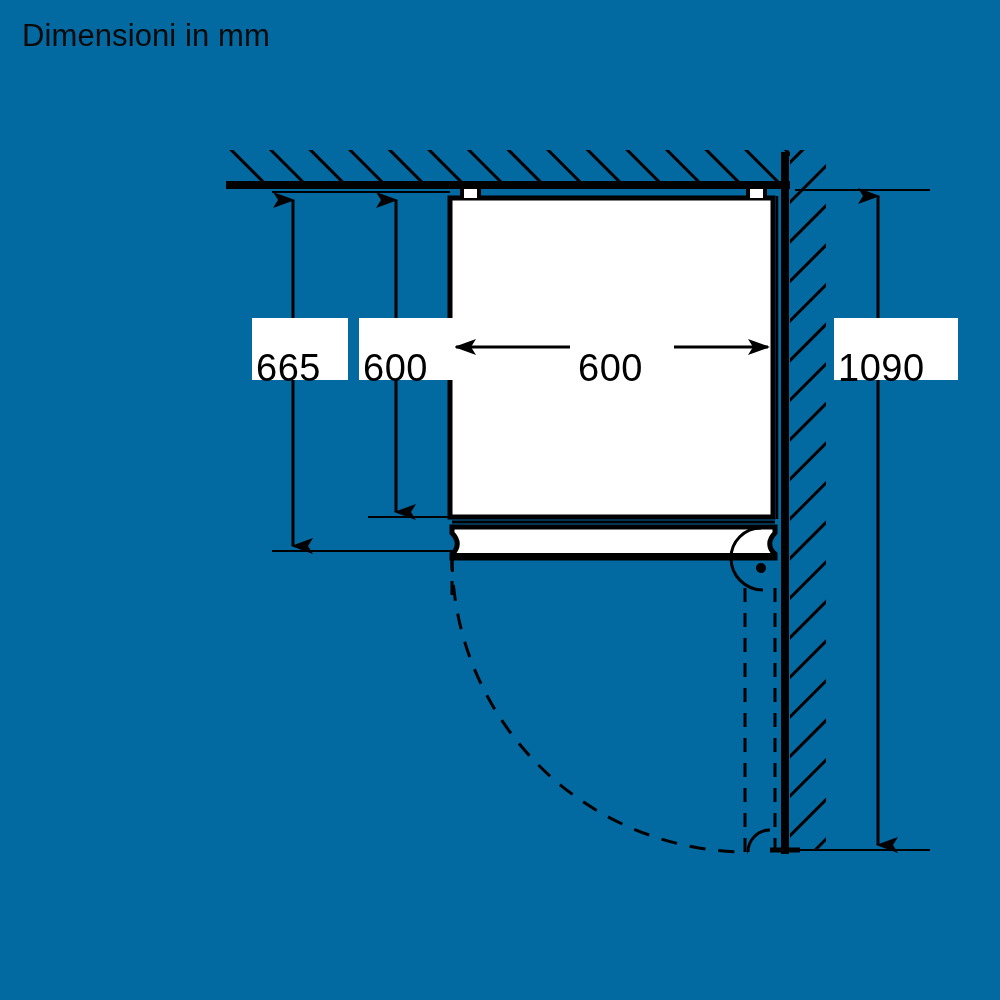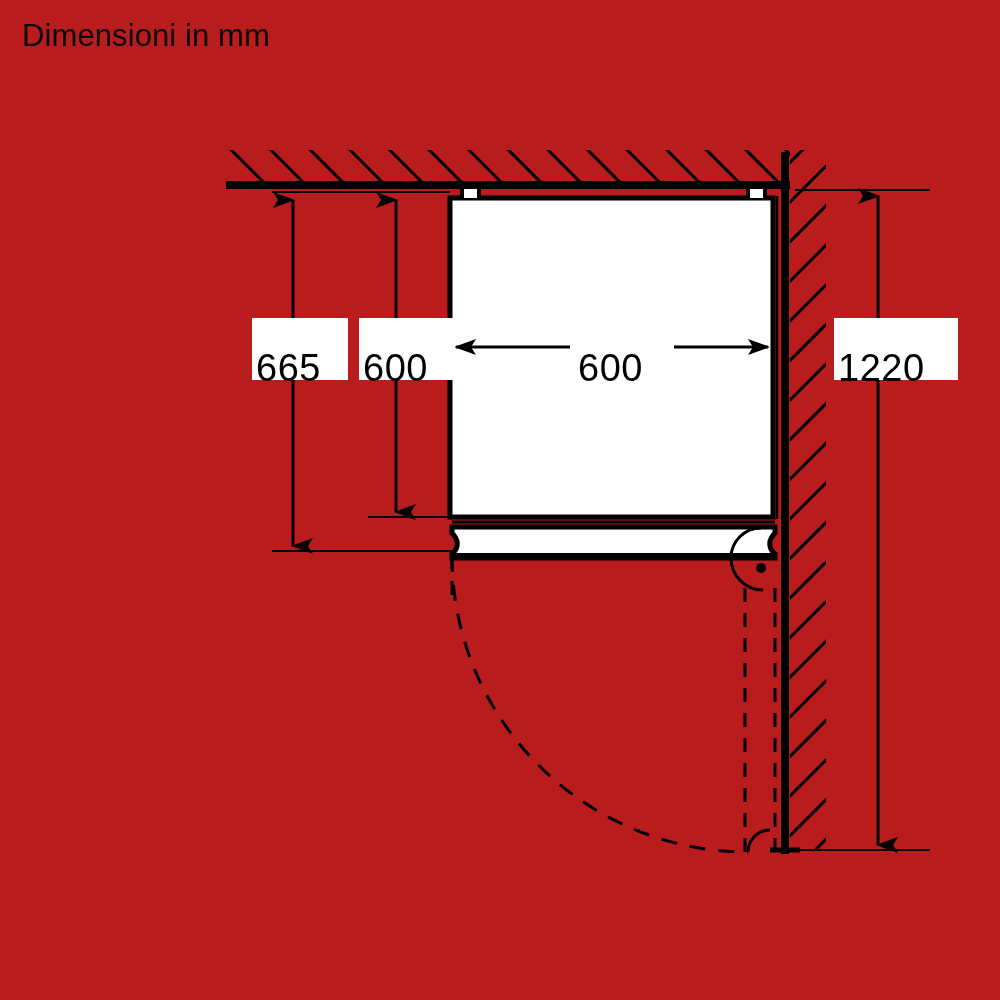--- a/index.html
+++ b/index.html
@@ -12,21 +12,21 @@
     height: 1000px;
     font-family: "Liberation Sans", sans-serif;
     color: #000000;
     overflow: hidden;
     position: relative;
   }
   #page {
     position: relative;
     width: 1000px;
     height: 1000px;
-    background: #b91c1c;
+    background: #0369a1;
   }
   #title {
     position: absolute;
     left: 22px;
     top: 18px;
     font-size: 31px;
     font-weight: 400;
     letter-spacing: 0.1px;
     color: #0a0a0a;
     white-space: nowrap;
@@ -184,15 +184,15 @@
       <rect x="252" y="318" width="96" height="62"></rect>
       <rect x="359" y="318" width="96" height="62"></rect>
       <rect x="570" y="318" width="104" height="62"></rect>
       <rect x="834" y="318" width="124" height="62"></rect>
     </g>
   </svg>
 
   <div class="dim-label" id="label-665">665</div>
   <div class="dim-label" id="label-600v">600</div>
   <div class="dim-label" id="label-600h">600</div>
-  <div class="dim-label" id="label-1220">1220</div>
+  <div class="dim-label" id="label-1220">1090</div>
 
 </div>
 
 </body></html>

